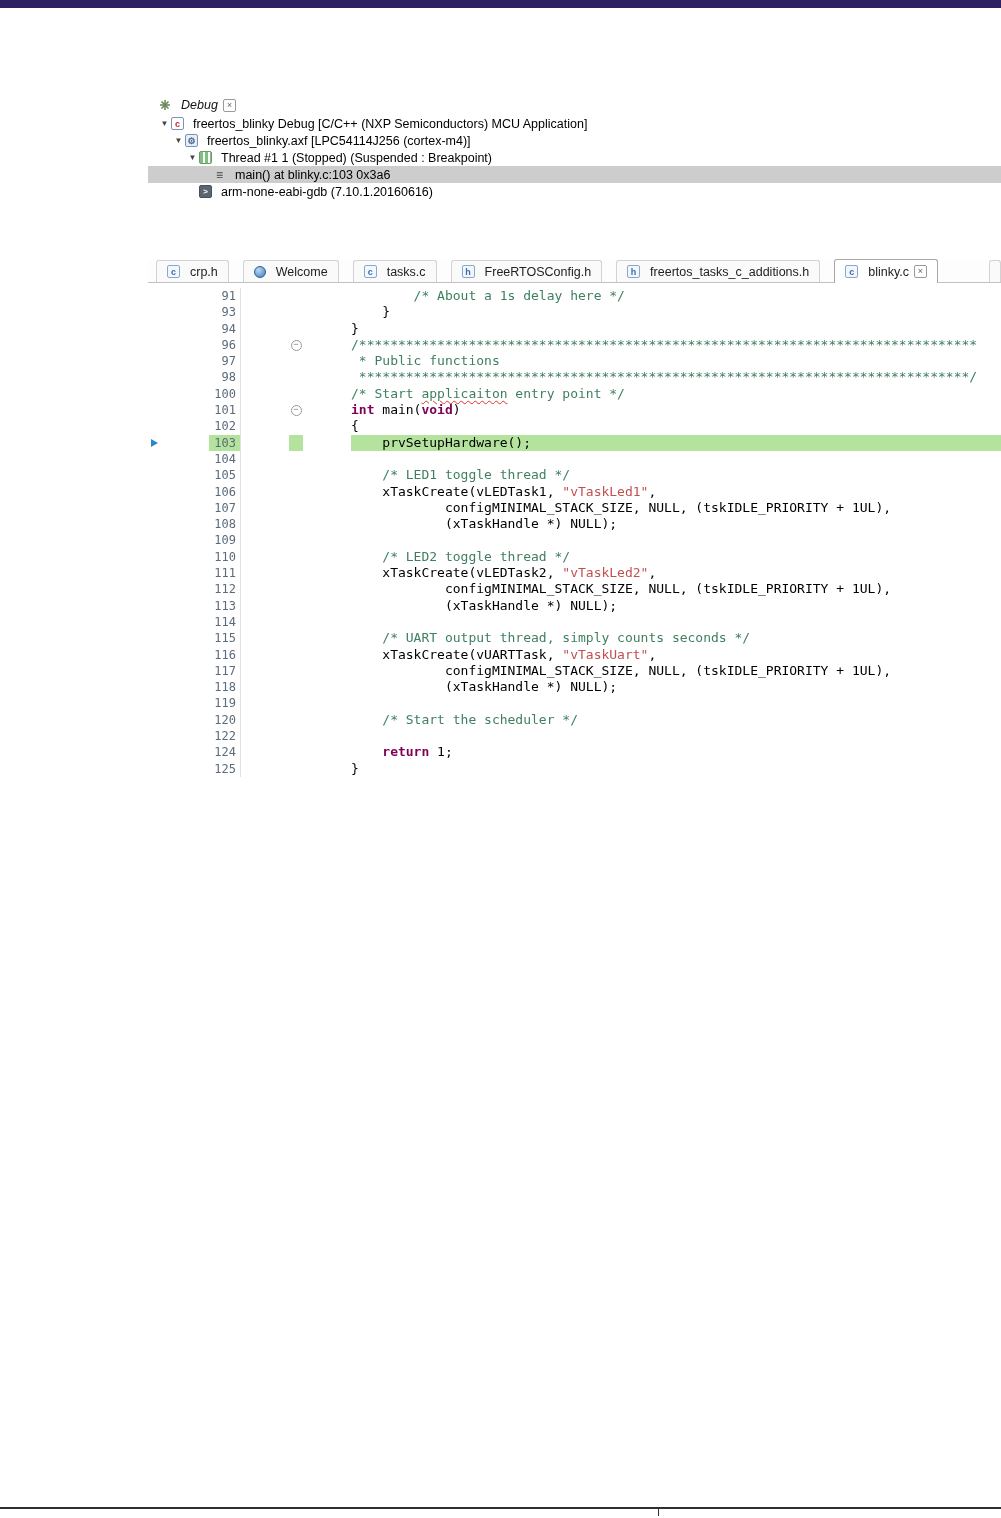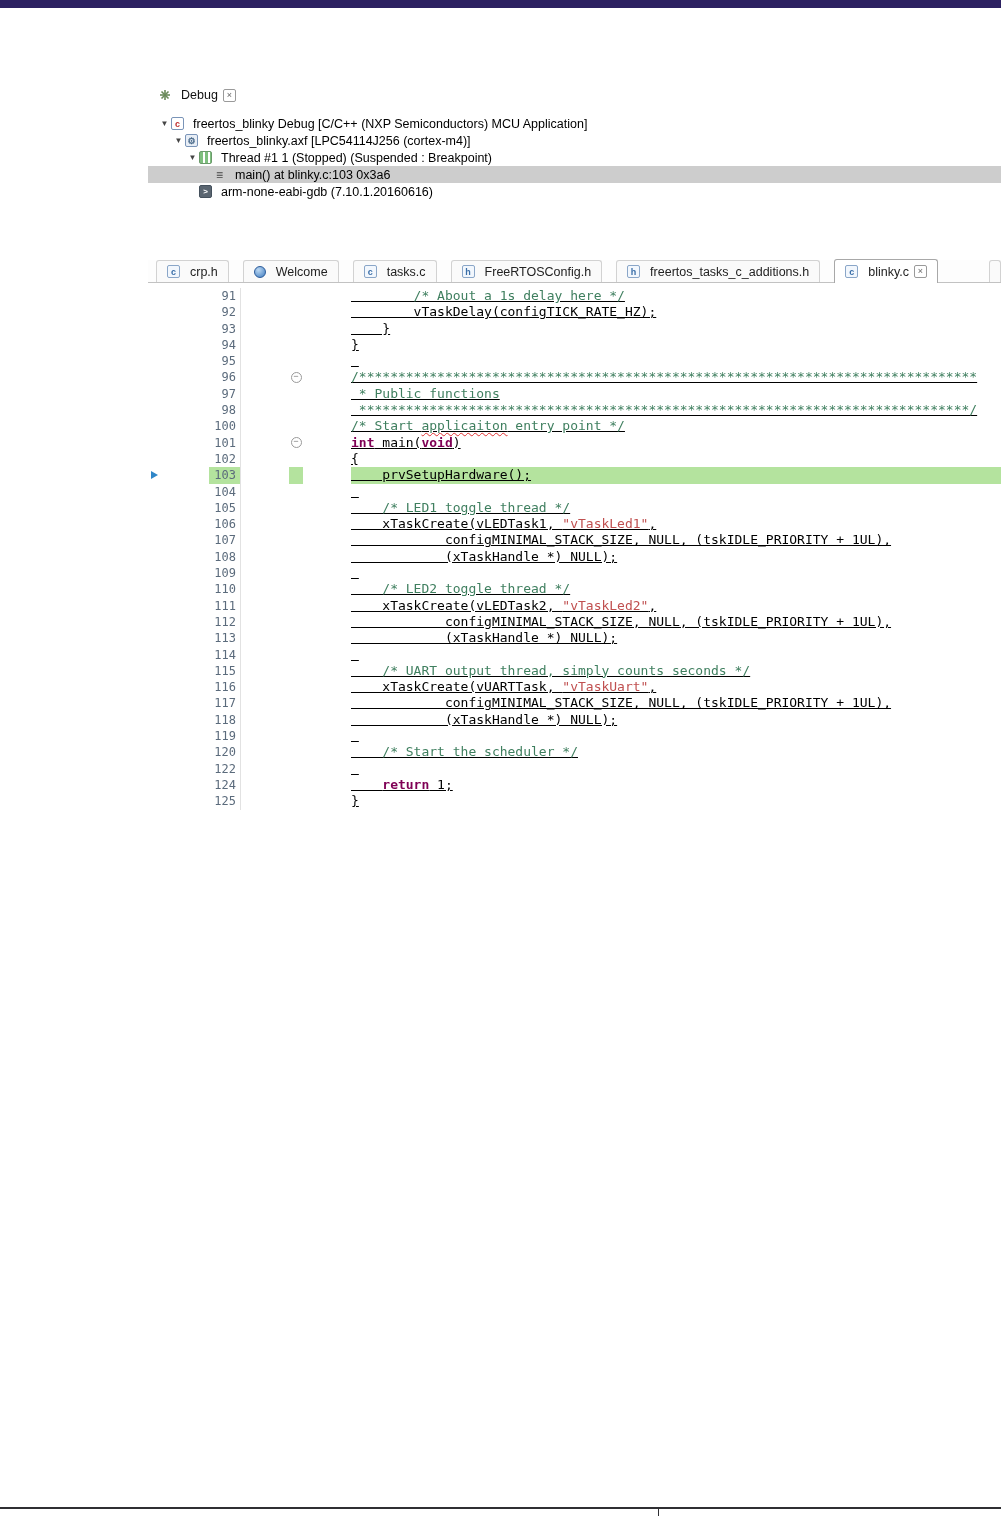--- a/index.html
+++ b/index.html
@@ -6,21 +6,21 @@
   .page{position:relative;width:1001px;height:1518px;background:#fff;overflow:hidden;
         font-family:"Liberation Sans",sans-serif;color:#000;}
   .top-bar{position:absolute;left:0;top:0;width:100%;height:8px;}
   .bottom-rule{position:absolute;left:0;top:1507px;width:100%;height:2px;background:#2f2f33;}
   .footer-tick{position:absolute;left:658px;top:1509px;width:1px;height:7px;background:#2f2f33;}
 
   .shot{position:absolute;left:148px;top:88px;width:853px;height:782px;background:#fff;}
 
   
   .debug-panel{position:absolute;left:0;top:0;width:100%;height:172px;}
-  .view-tabbar{display:flex;align-items:flex-start;height:24px;padding-left:10px;gap:5px;}
+  .view-tabbar{display:flex;align-items:flex-end;height:24px;padding-left:10px;gap:5px;font-style:italic;}
   .view-tab{display:inline-flex;align-items:center;gap:5px;}
   .view-tab-label{font-size:12.5px;color:#111;}
   .closebox{display:inline-flex;align-items:center;justify-content:center;width:11px;height:11px;
             font-size:9px;line-height:9px;color:#666;border:1px solid #9a9a9a;border-radius:2px;background:#fff;}
   .debug-tree{margin-top:3px;}
   .tree-row{display:flex;align-items:center;height:17px;font-size:12.5px;white-space:nowrap;}
   .tree-row.selected{background:var(--selection_bg);}
   .tri{width:13px;font-size:8px;color:#444;text-align:center;flex:none;}
   .ico{width:13px;height:13px;flex:none;margin-right:5px;display:inline-flex;align-items:center;
        justify-content:center;font-weight:bold;border-radius:2px;box-sizing:border-box;font-size:9px;}
@@ -46,21 +46,21 @@
 
   .code{position:relative;padding-top:5px;font-family:"DejaVu Sans Mono",monospace;
         font-size:13px;line-height:16.3px;}
   .code-line{display:flex;gap:48px;}
   .gutter-margin{width:13px;flex:none;display:flex;align-items:center;justify-content:center;}
   .line-num{width:32px;flex:none;text-align:right;padding-right:4px;color:var(--line_number);
             font-size:12px;border-right:1px solid #e2e2e2;box-sizing:border-box;}
   .fold-col{width:14px;flex:none;display:flex;align-items:center;justify-content:center;}
   .fold-dot{width:9px;height:9px;border:1px solid #9a9a9a;border-radius:50%;color:#777;font-size:9px;
             line-height:7px;text-align:center;background:#fff;font-family:"Liberation Sans",sans-serif;}
-  .code-text{flex:1;white-space:pre;text-decoration:underline;}
+  .code-text{flex:1;white-space:pre;}
   .code-line.current .line-num,
   .code-line.current .fold-col,
   .code-line.current .code-text{background:var(--current_line_bg);}
   .ip-arrow{width:0;height:0;border-top:4px solid transparent;border-bottom:4px solid transparent;
             border-left:7px solid #2f86c8;}
 
   .seg-plain{color:var(--plain);}
   .seg-comment{color:var(--comment);}
   .seg-keyword{color:var(--keyword);font-weight:bold;}
   .seg-string{color:var(--string);}
@@ -151,41 +151,29 @@
         </div>
       <div class="code" id="code-lines">
           <div class="code-line">
             <span class="gutter-margin"></span>
             <span class="line-num">91</span>
             <span class="fold-col"></span>
             <span class="code-text"><span class="seg-comment">        /* About a 1s delay here */</span></span>
           </div>
           <div class="code-line">
             <span class="gutter-margin"></span>
-            <span class="line-num">92</span>
-            <span class="fold-col"></span>
-            <span class="code-text"><span class="seg-plain">        vTaskDelay(configTICK_RATE_HZ);</span></span>
-          </div>
-          <div class="code-line">
-            <span class="gutter-margin"></span>
             <span class="line-num">93</span>
             <span class="fold-col"></span>
             <span class="code-text"><span class="seg-plain">    }</span></span>
           </div>
           <div class="code-line">
             <span class="gutter-margin"></span>
             <span class="line-num">94</span>
             <span class="fold-col"></span>
             <span class="code-text"><span class="seg-plain">}</span></span>
-          </div>
-          <div class="code-line">
-            <span class="gutter-margin"></span>
-            <span class="line-num">95</span>
-            <span class="fold-col"></span>
-            <span class="code-text">&nbsp;</span>
           </div>
           <div class="code-line">
             <span class="gutter-margin"></span>
             <span class="line-num">96</span>
             <span class="fold-col">
               <span class="fold-dot">−</span>
             </span>
             <span class="code-text"><span class="seg-comment">/*******************************************************************************</span></span>
           </div>
           <div class="code-line">

